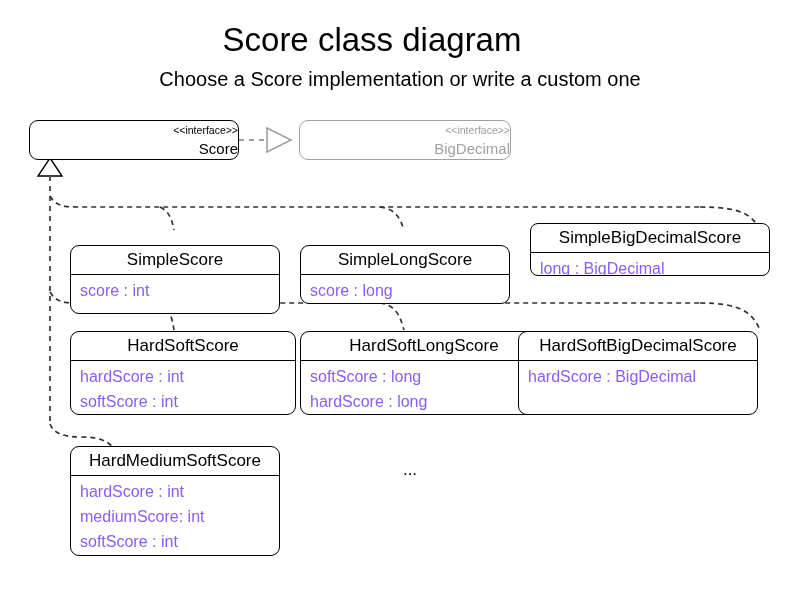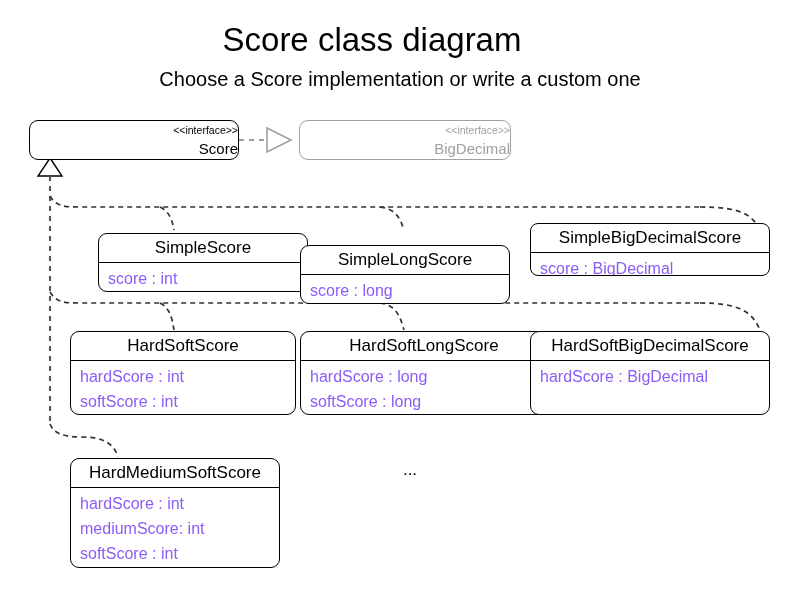--- a/index.html
+++ b/index.html
@@ -166,65 +166,65 @@
   <div class="iface" style="left:29px; top:120px; width:210px; height:40px;">
     <div class="stereo">&lt;&lt;interface&gt;&gt;</div>
     <div class="iname">Score</div>
   </div>
 
   <div class="iface muted" style="left:299px; top:120px; width:212px; height:40px;">
     <div class="stereo">&lt;&lt;interface&gt;&gt;</div>
     <div class="iname">BigDecimal</div>
   </div>
 
-  <div class="cls" style="left:70px; top:233px; width:210px; height:59px;margin-left:28px;">
+  <div class="cls" style="left:70px; top:245px; width:210px; height:69px;">
     <div class="cname">SimpleScore</div>
     <div class="attrs">
       <div class="attr">score : int</div>
     </div>
   </div>
 
   <div class="cls" style="left:300px; top:245px; width:210px; height:59px;">
     <div class="cname">SimpleLongScore</div>
     <div class="attrs">
       <div class="attr">score : long</div>
     </div>
   </div>
 
   <div class="cls" style="left:530px; top:223px; width:240px; height:53px;border-radius:8px;">
     <div class="cname">SimpleBigDecimalScore</div>
     <div class="attrs">
-      <div class="attr">score : BigDecimal</div>
+      <div class="attr">long : BigDecimal</div>
     </div>
   </div>
 
   <div class="cls" style="left:70px; top:331px; width:226px; height:84px;">
     <div class="cname">HardSoftScore</div>
     <div class="attrs">
       <div class="attr">hardScore : int</div>
       <div class="attr">softScore : int</div>
     </div>
   </div>
 
   <div class="cls" style="left:300px; top:331px; width:248px; height:84px;">
     <div class="cname">HardSoftLongScore</div>
     <div class="attrs">
+      <div class="attr">softScore : long</div>
       <div class="attr">hardScore : long</div>
-      <div class="attr">softScore : long</div>
-    </div>
-  </div>
-
-  <div class="cls" style="left:530px; top:331px; width:240px; height:84px;">
+    </div>
+  </div>
+
+  <div class="cls" style="left:518px; top:331px; width:240px; height:84px;">
     <div class="cname">HardSoftBigDecimalScore</div>
     <div class="attrs">
       <div class="attr">hardScore : BigDecimal</div>
     </div>
   </div>
 
-  <div class="cls" style="left:70px; top:458px; width:210px; height:110px;">
+  <div class="cls" style="left:70px; top:446px; width:210px; height:110px;">
     <div class="cname">HardMediumSoftScore</div>
     <div class="attrs">
       <div class="attr">hardScore : int</div>
       <div class="attr">mediumScore: int</div>
       <div class="attr">softScore : int</div>
     </div>
   </div>
 
   <div id="more">...</div>
 

